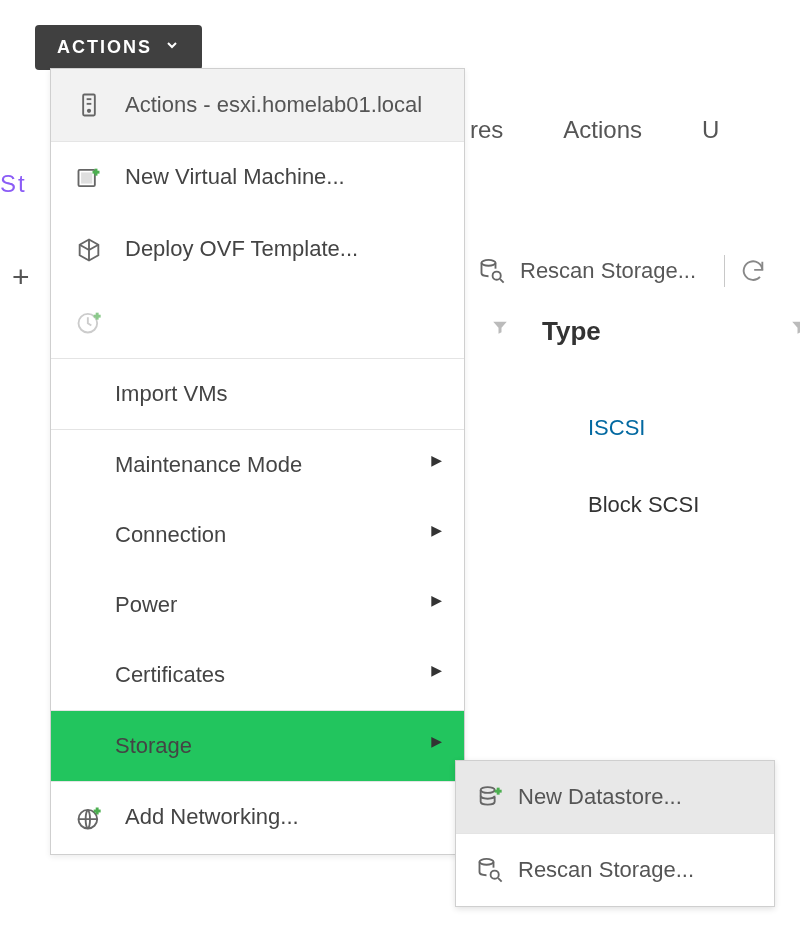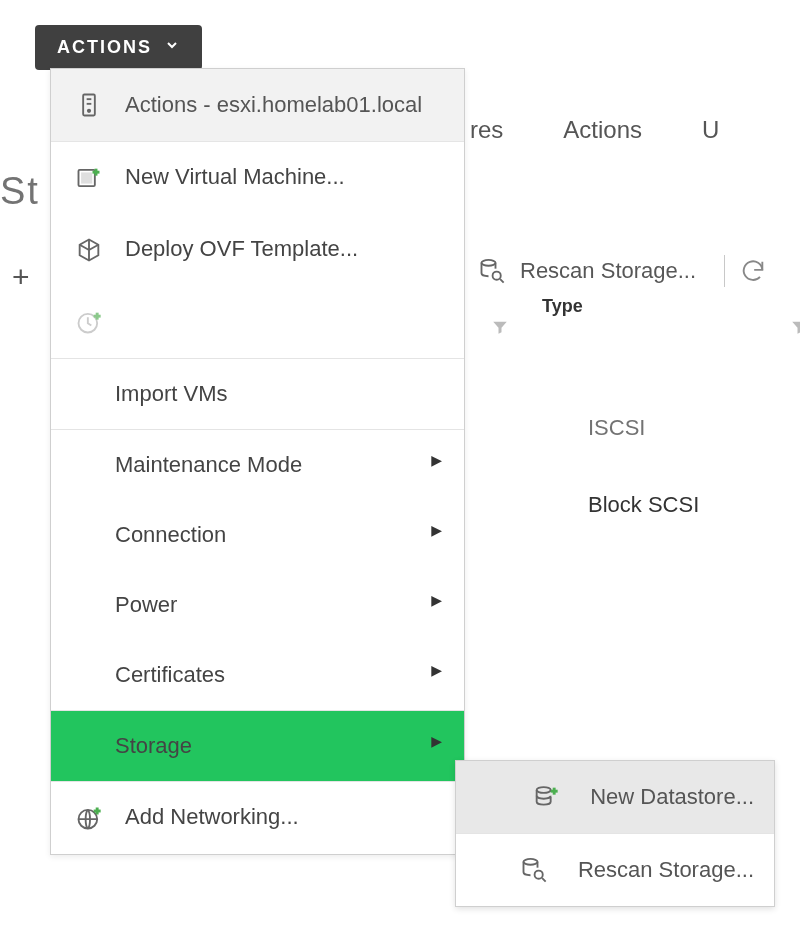--- a/index.html
+++ b/index.html
@@ -4,56 +4,56 @@
 <style>
   * { box-sizing: border-box; }
   html, body { margin: 0; padding: 0; font-family: Arial, Helvetica, sans-serif; background: #fff; color: #333; }
   .canvas { position: relative; width: 800px; height: 928px; overflow: hidden; }
 
   
   .tabs-row { position: absolute; top: 105px; left: 0; right: 0; height: 50px; display: flex; align-items: center; gap: 60px; padding-left: 470px; font-size: 24px; color: #555; }
   .tab { cursor: pointer; }
 
   
-  .heading-frag { position: absolute; top: 170px; left: 0; font-size: 38px; letter-spacing: 2px; color: #737373; }
+  .heading-frag { position: absolute; top: 170px; left: 0; font-size: 24px; letter-spacing: 2px; color: #8b5cf6; }
 
   
   .plus-icon { position: absolute; top: 260px; left: 12px; font-size: 30px; color: #555; font-weight: 300; }
 
   
   .rescan-area { position: absolute; top: 255px; left: 478px; display: flex; align-items: center; gap: 14px; font-size: 22px; color: #575757; }
   .divider-v { width: 1px; height: 32px; background: #c8c8c8; margin-left: 14px; }
 
   
-  .type-header { position: absolute; top: 296px; left: 542px; font-size: 18px; font-weight: 600; color: #333; }
+  .type-header { position: absolute; top: 316px; left: 542px; font-size: 26px; font-weight: 600; color: #333; }
   .filter-icon-1 { position: absolute; top: 318px; left: 491px; color: #9a9a9a; }
   .filter-icon-2 { position: absolute; top: 318px; left: 790px; color: #9a9a9a; }
 
-  .cell1 { position: absolute; top: 415px; left: 588px; font-size: 22px; color: #737373; }
+  .cell1 { position: absolute; top: 415px; left: 588px; font-size: 22px; color: #0369a1; }
   .cell2 { position: absolute; top: 492px; left: 588px; font-size: 22px; color: #333; }
 
   
   .actions-btn { position: absolute; top: 25px; left: 35px; background: #404040; color: #fff; font-size: 18px; font-weight: 600; letter-spacing: 2px; padding: 12px 22px; border-radius: 4px; display: flex; align-items: center; gap: 12px; cursor: pointer; }
 
   
   .menu { position: absolute; top: 68px; left: 38px; width: 415px; background: #fff; border: 1px solid #cfcfcf; box-shadow: 0 2px 6px rgba(0,0,0,0.08); margin-left: 12px; }
   .menu-header { background: #f2f2f2; padding: 22px 24px; display: flex; align-items: center; gap: 22px; font-size: 22px; color: #555; border-bottom: 1px solid #e5e5e5; }
   .menu-item { padding: 22px 24px 22px 24px; display: flex; align-items: flex-start; gap: 22px; font-size: 22px; color: #444; cursor: pointer; position: relative; }
   .menu-item.disabled { color: #b5b5b5; cursor: default; }
   .menu-item.no-icon { padding-left: 64px; }
   .menu-item.has-sub::after { content: "▶"; position: absolute; right: 22px; font-size: 14px; color: #333; }
   .menu-item.highlight { background: #22c55e; }
   .menu-sep { border-top: 1px solid #e4e4e4; }
 
   .icon-slot { width: 28px; height: 28px; display: inline-flex; align-items: center; justify-content: center; flex-shrink: 0; }
   .icon-slot svg { width: 28px; height: 28px; }
 
   
   .submenu { position: absolute; top: 760px; left: 455px; width: 320px; background: #fff; border: 1px solid #cfcfcf; box-shadow: 0 2px 6px rgba(0,0,0,0.12); }
-  .sub-item { padding: 22px 20px; display: flex; align-items: center; gap: 30px; font-size: 22px; color: #555; cursor: pointer; border-bottom: 1px solid #e4e4e4; justify-content: flex-end; }
+  .sub-item { padding: 22px 20px; display: flex; align-items: center; gap: 14px; font-size: 22px; color: #555; cursor: pointer; border-bottom: 1px solid #e4e4e4; }
   .sub-item.highlight { background: #e8e8e8; }
   .sub-item:last-child { border-bottom: none; }
 </style>
 </head>
 <body>
 
 <div class="canvas">
 
   <div class="tabs-row">
     <span class="tab">res</span>

